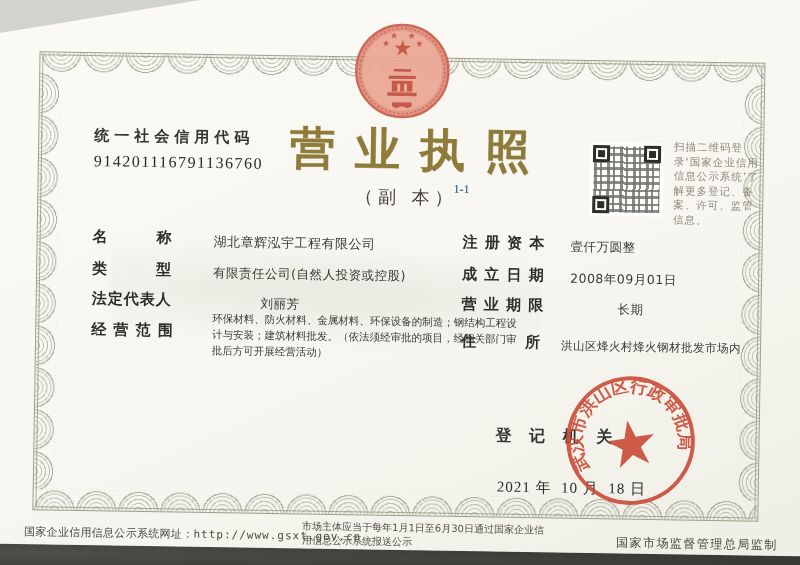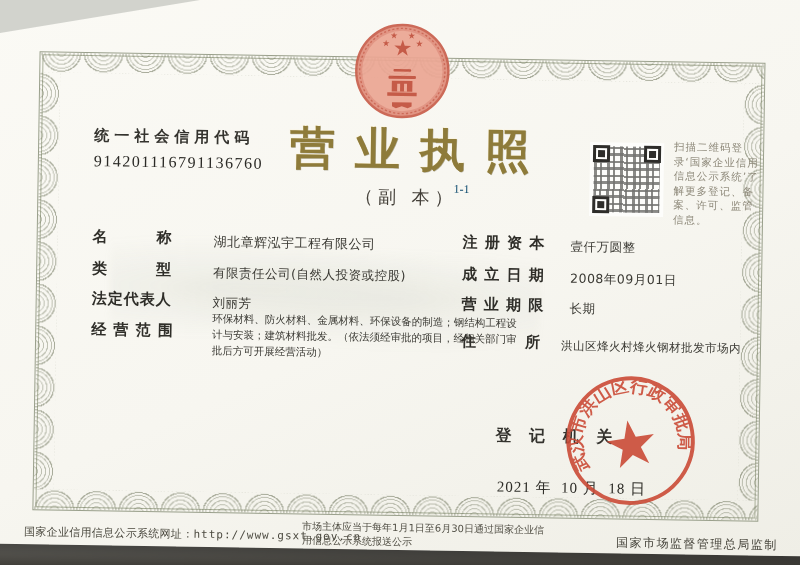--- a/index.html
+++ b/index.html
@@ -69,21 +69,21 @@
   .f-tl{left:3px;top:3px;} .f-tr{right:3px;top:3px;} .f-bl{left:3px;bottom:3px;}
   .qr-note{position:absolute;left:672px;top:135px;width:86px;font-size:10.5px;
     line-height:14.5px;color:#8e897a;letter-spacing:1px;}
 
   
   .flabel{position:absolute;font-size:15px;font-weight:700;color:#2f2e29;letter-spacing:1px;white-space:pre;}
   .fvalue{position:absolute;font-size:12.5px;color:#3a3933;letter-spacing:.5px;white-space:nowrap;}
   .lx{left:92px;} .lvx{left:213px;} .rx{left:462px;} .rvx{left:570px;}
   .r1{top:232px;} .r1v{top:236px;}
   .r2{top:264px;} .r2v{top:268px;}
-  .r3{top:294px;} .r3v{top:298px;}
+  .r3{top:294px;} .r3v{top:298px;margin-left:48px;}
   .r4l{top:325px;}
   .scope-value{position:absolute;left:213px;top:313px;width:305px;font-size:10.5px;
     line-height:16px;color:#3a3933;letter-spacing:0;white-space:normal;}
   .addr-value{left:562px;top:336px;font-size:11.5px;}
   .r4r{top:331px;}
 
   
   .reg-label{position:absolute;left:498px;top:424px;font-size:16px;font-weight:700;
     letter-spacing:6px;color:#33322d;}
   .seal{position:absolute;left:560px;top:364px;width:146px;height:146px;

